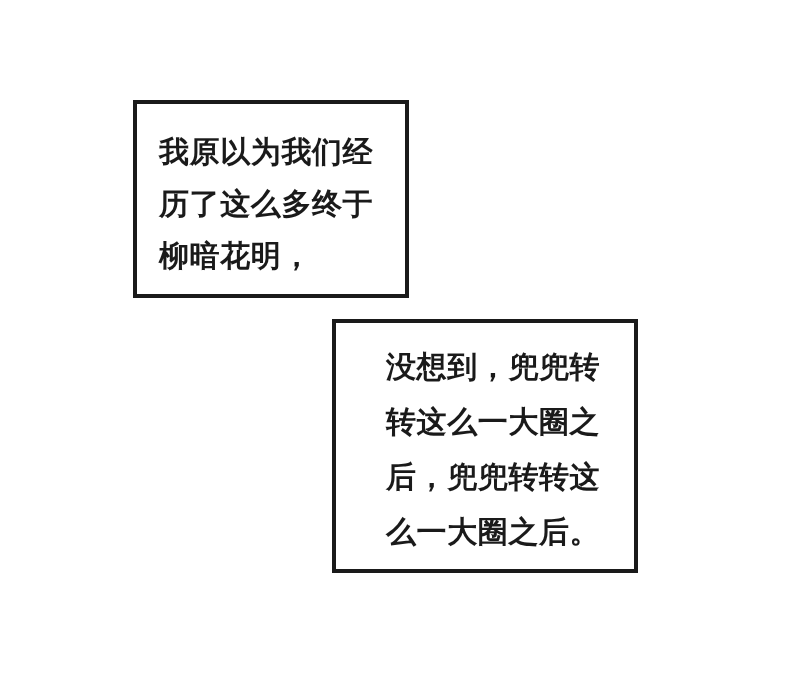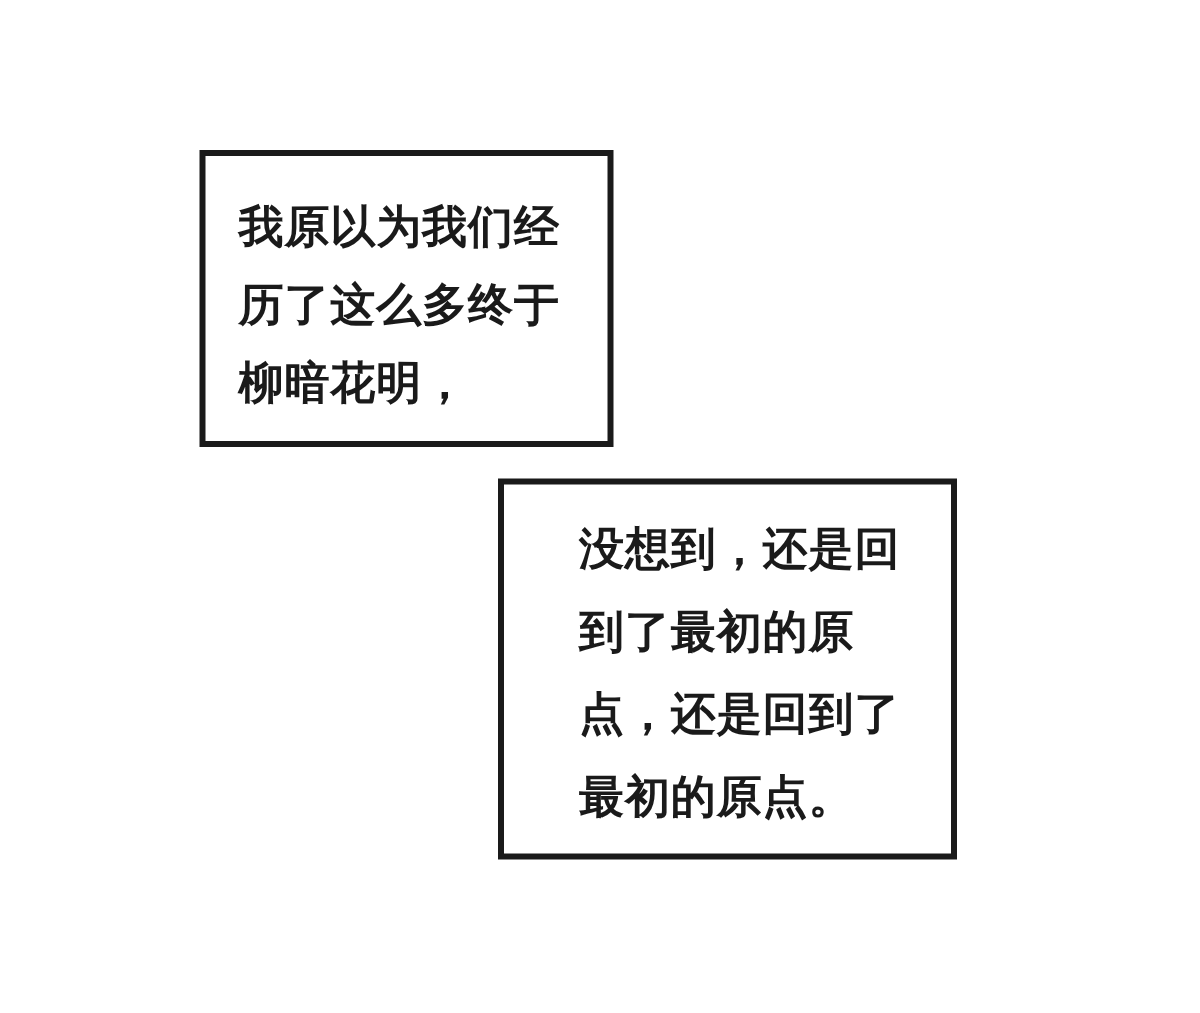--- a/index.html
+++ b/index.html
@@ -74,16 +74,16 @@
 </head>
 <body>
 
 <div id="panel">
 
   <div class="dialogue-box" id="box-first">
     <div class="dialogue-text">我原以为我们经历了这么多终于柳暗花明，</div>
   </div>
 
   <div class="dialogue-box" id="box-second">
-    <div class="dialogue-text">没想到，还是回到了最初的原点，还是回到了最初的原点。</div>
+    <div class="dialogue-text">没想到，兜兜转转这么一大圈之后，兜兜转转这么一大圈之后。</div>
   </div>
 
 </div>
 
 </body></html>

